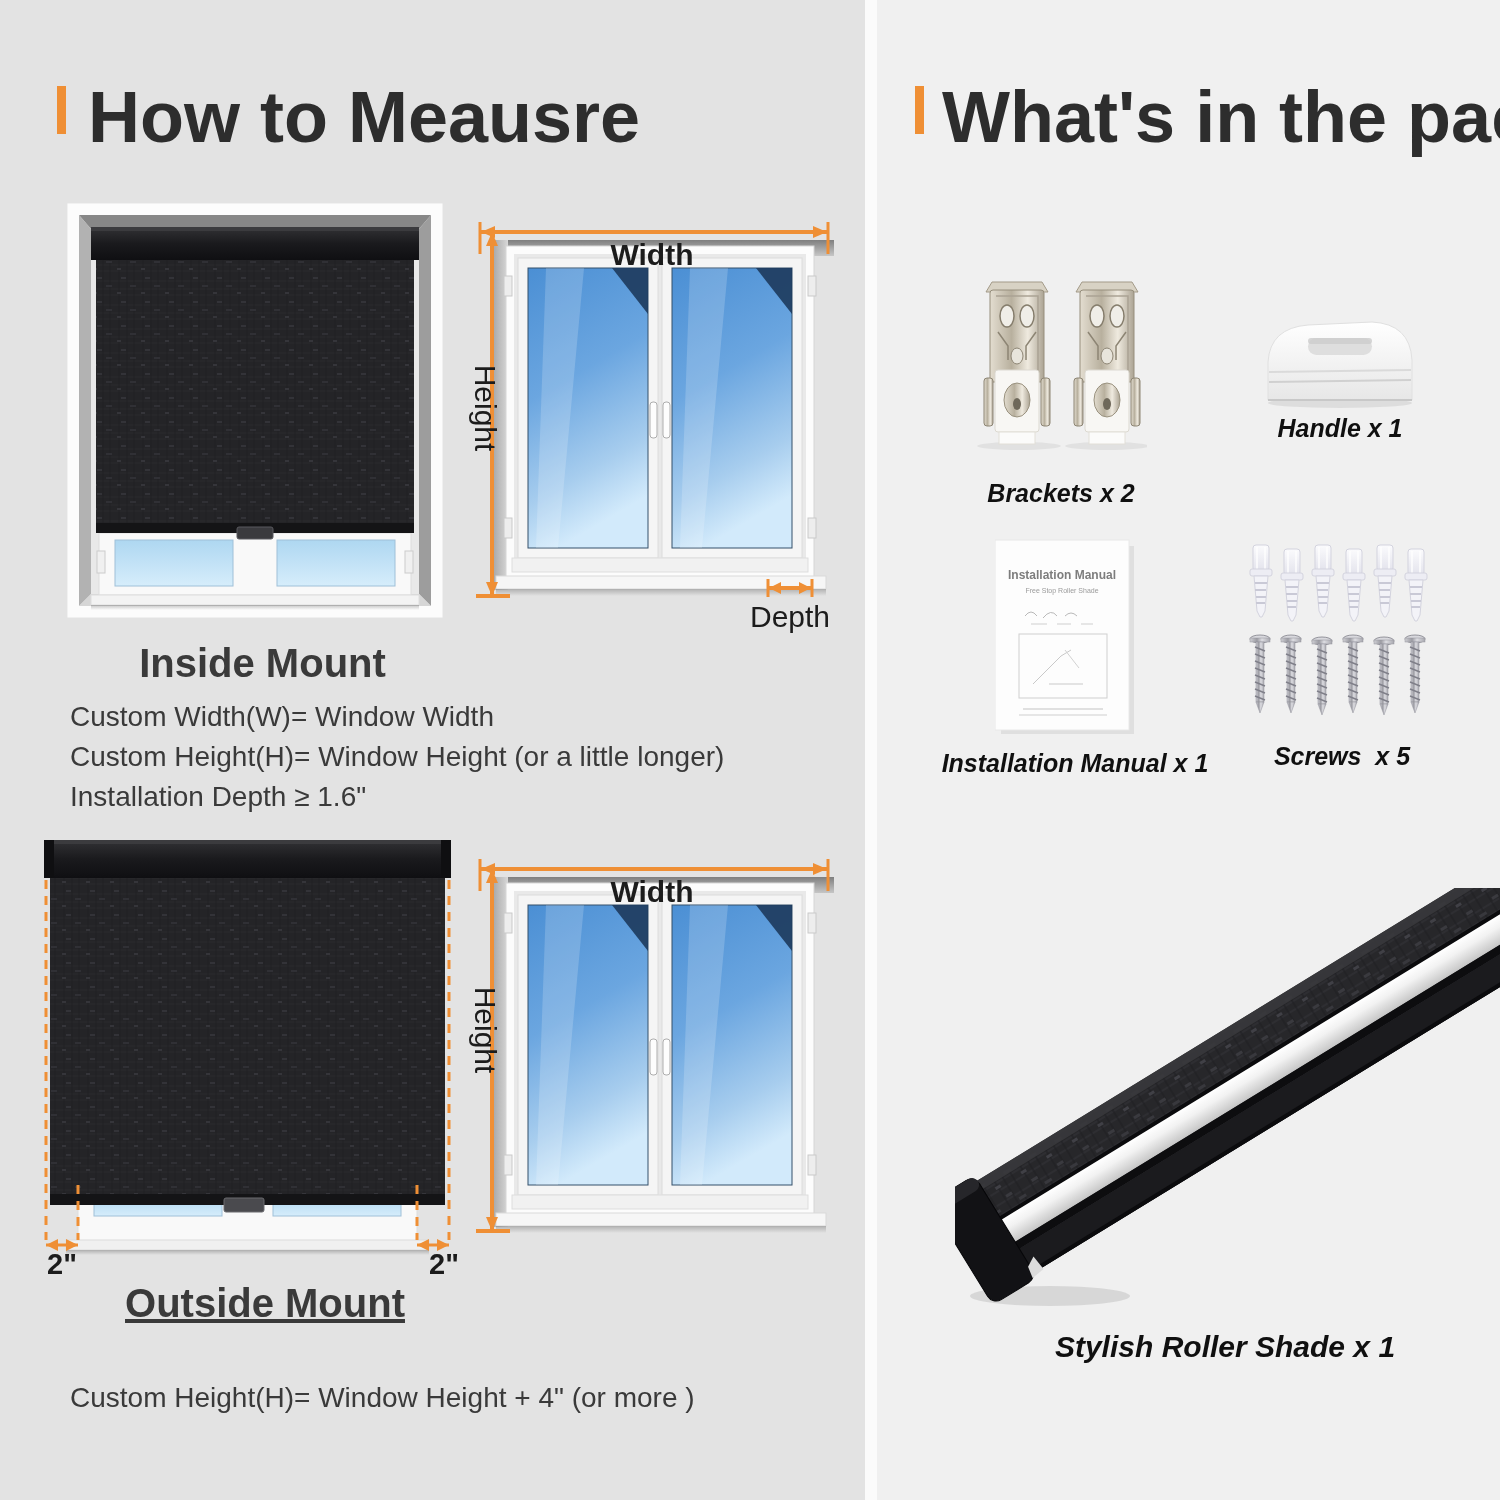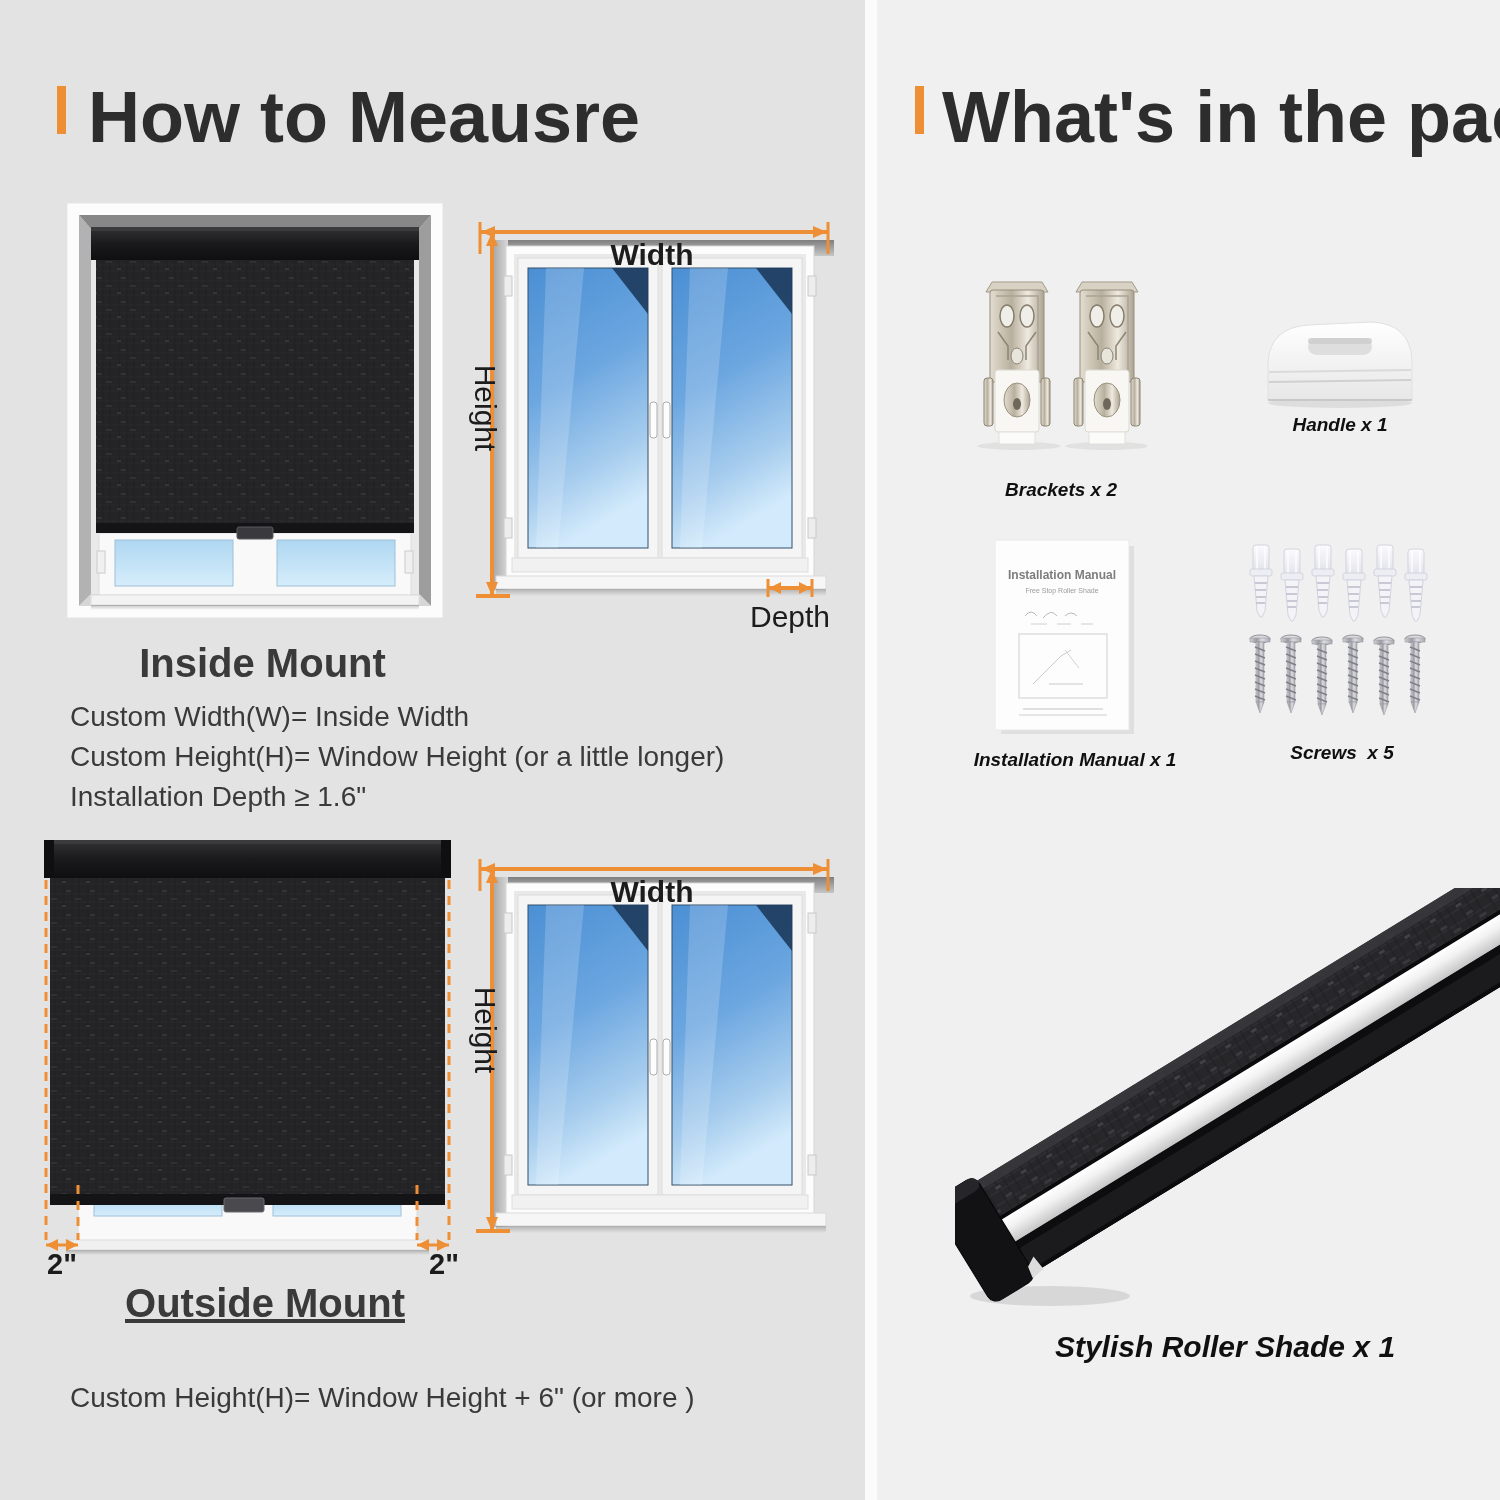--- a/index.html
+++ b/index.html
@@ -20,21 +20,21 @@
             font-size:30px; color:#1c1c1c;font-weight:bold; }
   .hlabel { position:absolute; left:-32px; top:173px; width:110px; height:34px; text-align:center;
             font-size:30px; color:#1c1c1c; transform:rotate(90deg); }
   .dlabel { position:absolute; left:280px; top:382px; width:96px; text-align:center;
             font-size:30px; color:#1c1c1c; }
   .offlabel { position:absolute; top:408px; width:48px; text-align:center;
               font-size:29px; font-weight:bold; color:#1c1c1c; }
   .offlabel.l { left:2px; }
   .offlabel.r { left:384px; }
 
-  .pkg-label { position:absolute; font-size:19px; font-weight:bold; font-style:italic;
+  .pkg-label { position:absolute; font-size:25px; font-weight:bold; font-style:italic;
                color:#101010; text-align:center; white-space:pre; }
   .manual-cover-title { position:absolute; left:0; width:134px; top:30px; text-align:center;
                font-size:12px; font-weight:bold; color:#7d7d7d; }
   .manual-cover-sub { position:absolute; left:0; width:134px; top:49px; text-align:center;
                font-size:7px; color:#9b9b9b; }
 </style>
 </head>
 <body>
 
 <div class="canvas">
@@ -220,21 +220,21 @@
       </g>
       <polygon points="319,364 319,376 307,370" fill="#ef8f35"></polygon>
       <polygon points="337,364 337,376 349,370" fill="#ef8f35"></polygon>
     </svg>
     <div class="wlabel">Width</div>
     <div class="hlabel">Height</div>
     <div class="dlabel">Depth</div>
   </div>
 
   <div class="mount-heading" style="left:65px; top:641px; width:395px;">Inside Mount</div>
-  <div class="spec-line" style="left:70px; top:701px;">Custom Width(W)= Inside Width</div>
+  <div class="spec-line" style="left:70px; top:701px;">Custom Width(W)= Window Width</div>
   <div class="spec-line" style="left:70px; top:741px;">Custom Height(H)= Window Height (or a little longer)</div>
   <div class="spec-line" style="left:70px; top:781px;">Installation Depth ≥ 1.6"</div>
 
   <div class="fig" style="left:36px; top:840px; width:430px; height:445px;">
     <svg width="430" height="440" viewBox="0 0 430 440">
       <rect x="42" y="350" width="339" height="52" fill="#f9f9f9" stroke="#dddddd"></rect>
       <rect x="58" y="356" width="128" height="20" fill="url(#glassS)" stroke="#9fc0d8"></rect>
       <rect x="237" y="356" width="128" height="20" fill="url(#glassS)" stroke="#9fc0d8"></rect>
       <rect x="30" y="400" width="363" height="10" fill="#f0f0f0" stroke="#dcdcdc"></rect>
       <rect x="30" y="410" width="363" height="5" fill="url(#ss)"></rect>
@@ -279,21 +279,21 @@
         <line x1="14" y1="376" x2="48" y2="376" stroke-width="4"></line>
       </g>
       <polygon points="24,28 36,28 30,14" fill="#ef8f35"></polygon>
       <polygon points="24,362 36,362 30,376" fill="#ef8f35"></polygon>
     </svg>
     <div class="wlabel">Width</div>
     <div class="hlabel" style="top:158px;">Height</div>
   </div>
 
   <div class="mount-heading" style="left:65px; top:1281px; width:400px;text-decoration:underline;">Outside Mount</div>
-  <div class="spec-line" style="left:70px; top:1382px;">Custom Height(H)= Window Height + 6" (or more )</div>
+  <div class="spec-line" style="left:70px; top:1382px;">Custom Height(H)= Window Height + 4" (or more )</div>
 
   <div class="accent-bar" style="left: 915px; top: 86px; background: rgb(239, 143, 53);"></div>
   <div class="h-title" style="left:942px; top:76px;">What's in the package</div>
 
   <svg width="172" height="172" viewBox="0 0 172 172" style="position:absolute; left:975px; top:280px;">
     <ellipse cx="44" cy="166" rx="42" ry="4" fill="#000000" opacity="0.06"></ellipse>
     <ellipse cx="132" cy="166" rx="42" ry="4" fill="#000000" opacity="0.06"></ellipse>
     <use href="#bracket" x="7" y="2"></use>
     <use href="#bracket" x="97" y="2"></use>
   </svg>

